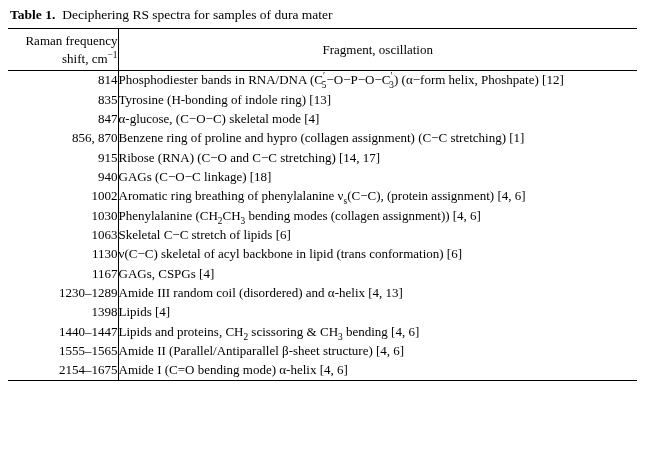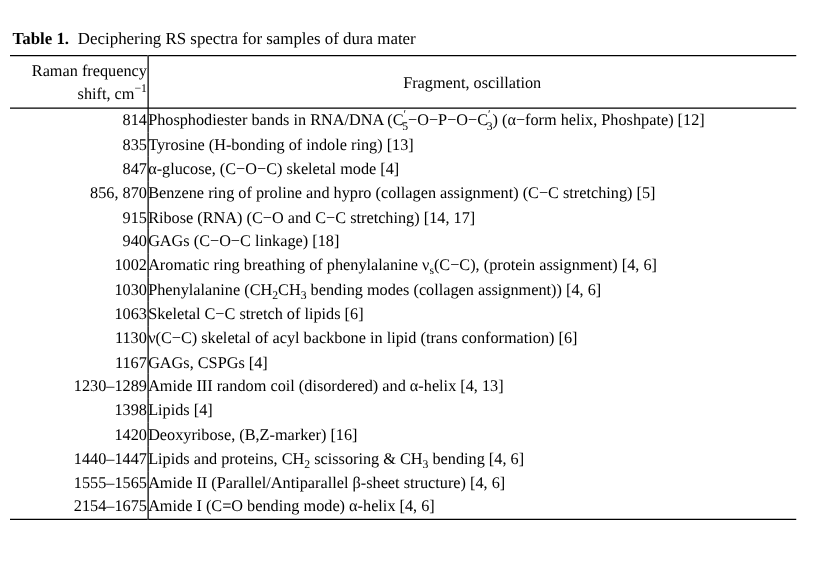--- a/index.html
+++ b/index.html
@@ -5,21 +5,21 @@
   * { box-sizing: border-box; }
   html, body { margin: 0; padding: 0; }
   body {
     width: 657px;
     height: 449px;
     background: #ffffff;
     color: #000000;
     font-family: "Liberation Serif", "DejaVu Serif", serif;
     overflow: hidden;
   }
-  .page { padding: 22px 10px 0 8px; }
+  .page { padding: 6px 10px 0 8px; }
   .title-line {
     font-size: 13.5px;
     margin: 0 0 5px 2px;
     line-height: 17px;
     white-space: nowrap;
   }
   .title-label { font-weight: bold; margin-right: 7px; }
   table.rs-table {
     border-collapse: collapse;
     table-layout: fixed;
@@ -77,21 +77,21 @@
         <tr>
           <td class="col-shift">835</td>
           <td class="col-frag">Tyrosine (H-bonding of indole ring) [13]</td>
         </tr>
         <tr>
           <td class="col-shift">847</td>
           <td class="col-frag">α-glucose, (C−O−C) skeletal mode [4]</td>
         </tr>
         <tr>
           <td class="col-shift">856, 870</td>
-          <td class="col-frag">Benzene ring of proline and hypro (collagen assignment) (C−C stretching) [5]</td>
+          <td class="col-frag">Benzene ring of proline and hypro (collagen assignment) (C−C stretching) [1]</td>
         </tr>
         <tr>
           <td class="col-shift">915</td>
           <td class="col-frag">Ribose (RNA) (C−O and C−C stretching) [14, 17]</td>
         </tr>
         <tr>
           <td class="col-shift">940</td>
           <td class="col-frag">GAGs (C−O−C linkage) [18]</td>
         </tr>
         <tr>
@@ -116,24 +116,20 @@
         </tr>
         <tr>
           <td class="col-shift">1230–1289</td>
           <td class="col-frag">Amide III random coil (disordered) and α-helix [4, 13]</td>
         </tr>
         <tr>
           <td class="col-shift">1398</td>
           <td class="col-frag">Lipids [4]</td>
         </tr>
         <tr>
-          <td class="col-shift">1420</td>
-          <td class="col-frag">Deoxyribose, (B,Z-marker) [16]</td>
-        </tr>
-        <tr>
           <td class="col-shift">1440–1447</td>
           <td class="col-frag">Lipids and proteins, CH<sub>2</sub> scissoring &amp; CH<sub>3</sub> bending [4, 6]</td>
         </tr>
         <tr>
           <td class="col-shift">1555–1565</td>
           <td class="col-frag">Amide II (Parallel/Antiparallel β-sheet structure) [4, 6]</td>
         </tr>
         <tr>
           <td class="col-shift">2154–1675</td>
           <td class="col-frag">Amide I (C=O bending mode) α-helix [4, 6]</td>

